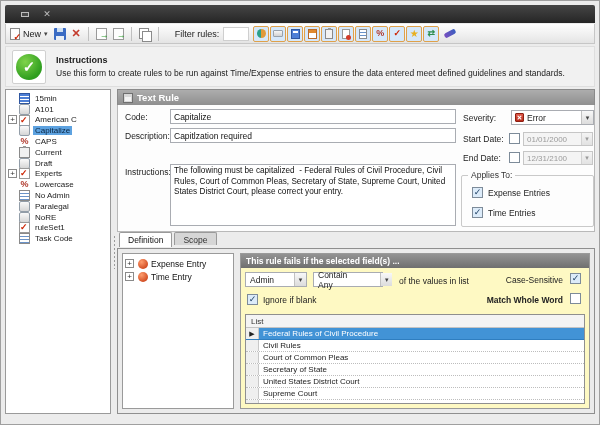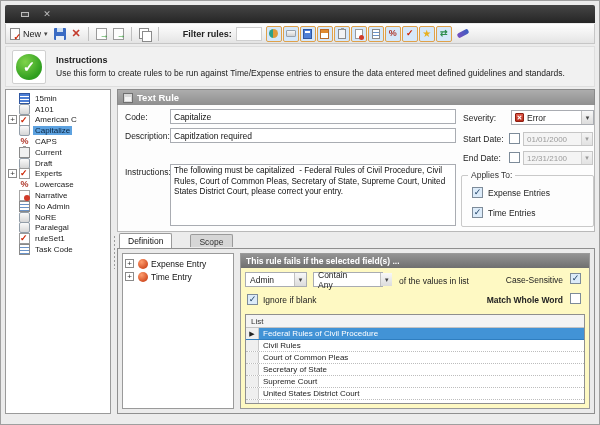--- a/index.html
+++ b/index.html
@@ -44,21 +44,21 @@
   .i-save { width:12px; height:12px; background:#3a6bc4; border-radius:1px; position:relative; }
   .i-save::before { content:""; position:absolute; left:3px; top:0; width:6px; height:4px; background:#cfe0f2; }
   .i-save::after { content:""; position:absolute; left:2px; bottom:0; width:8px; height:4px; background:#e8eef6; }
   .i-delete { color:#c43c2e; font-weight:bold; font-size:11px; line-height:11px; }
   .i-arrow-doc { width:11px; height:12px; background:#fdfdfd; border:1px solid #9a9a9a; position:relative; }
   .i-arrow-doc .arr { position:absolute; right:-3px; bottom:-1px; color:#2f9e2f; font-weight:bold; font-size:9px; line-height:9px; }
   .i-copy { width:12px; height:12px; position:relative; }
   .i-copy::before, .i-copy::after { content:""; position:absolute; width:8px; height:9px; background:#fff; border:1px solid #8a8a8a; }
   .i-copy::before { left:0; top:0; } .i-copy::after { left:3px; top:3px; }
 
-  .filter-label { margin-left:20px; margin-right:4px;font-weight:bold; }
+  .filter-label { margin-left:12px; margin-right:4px; }
   .filter-input { width:26px; height:14px; border:1px solid #cfcfcf; background:#fff; font-size:8px; padding:0 2px; font-family:"Liberation Sans",sans-serif; }
 
   .tgl-group { display:flex; align-items:center; margin-left:4px; gap:1px; }
   .tbtn { width:16px; height:16px; border:1px solid #dfa14a; background:#d6e8fa; border-radius:2px;
     display:flex; align-items:center; justify-content:center; font-size:9px; }
   .g-bool { width:9px; height:9px; border-radius:50%; background:linear-gradient(90deg,#2ca089 50%,#e09a3a 50%); }
   .g-text { width:10px; height:7px; background:linear-gradient(#f6f6f6,#d2d2d2); border:1px solid #98a2ac; border-radius:1px; }
   .g-num  { width:9px; height:10px; background:#4d7fd6; border:1px solid #2f56a0; position:relative; }
   .g-num::before { content:""; position:absolute; left:1px; top:1px; width:5px; height:2px; background:#fff; }
   .g-date { width:9px; height:10px; background:#fff; border:1px solid #b86a28; position:relative; }
@@ -143,21 +143,21 @@
     border:1px solid #c6c6c6; background:#f4f4f4; color:#9b9b9b; }
   .datefield .dval { flex:1; padding:0 3px; font-size:8px; }
   .datefield .dd-btn { width:11px; height:100%; flex:none; border-left:1px solid #d2d2d2; background:linear-gradient(#f4f4f4,#e2e2e2);
     display:flex; align-items:center; justify-content:center; font-size:7px; color:#9b9b9b; }
 
   .groupbox { position:absolute; left:343px; top:70px; width:133px; height:52px; border:1px solid #c9c9c9; border-radius:2px; }
   .gb-legend { position:absolute; top:-6px; left:6px; background:#fdfdfd; padding:0 3px; font-size:8.5px; color:#333; }
   .gb-item { position:absolute; left:10px; display:flex; align-items:center; gap:5px; font-size:8.5px; }
 
   
-  .tabs { height:16px; flex:none; display:flex; align-items:center; padding-left:2px; gap:18px; }
+  .tabs { height:16px; flex:none; display:flex; align-items:flex-start; padding-left:2px; gap:2px; }
   .tab { font-size:8.5px; padding:2px 8px 2px 8px; border:1px solid #9a9a9a; border-bottom:none; border-radius:2px 2px 0 0; }
   .tab.active { background:#fff; height:15px; color:#111; }
   .tab.inactive { background:#d6d6d6; height:13px; color:#333; }
 
   .def-panel { flex:1; min-height:0; border:1px solid #8f8f8f; background:#ebebeb; display:flex; padding:4px; gap:6px; }
   .fields-tree { width:112px; flex:none; background:#fff; border:1px solid #9a9a9a; padding:3px 2px; }
   .fnode { display:flex; align-items:center; gap:3px; height:13px; font-size:8.5px; color:#111; }
   .entity-icon { width:10px; height:10px; border-radius:50%; background:radial-gradient(circle at 35% 30%, #ff9d6e, #d04a20 75%); flex:none; }
 
   .cond { flex:1; min-width:0; display:flex; flex-direction:column; border:1px solid #9a9a9a; background:#fef9c3; }
@@ -324,37 +324,32 @@
           </span>
           <span class="tlabel">Experts</span>
         </div>
       <div class="tnode">
           <span class="indent"></span>
           <span class="ti ti-pct">%</span>
           <span class="tlabel">Lowercase</span>
         </div>
       <div class="tnode">
           <span class="indent"></span>
-          <span class="ti ti-stop"></span>
-          <span class="tlabel">Narrative</span>
-        </div>
-      <div class="tnode">
-          <span class="indent"></span>
           <span class="ti ti-doc"></span>
           <span class="tlabel">No Admin</span>
         </div>
       <div class="tnode">
           <span class="indent"></span>
           <span class="ti ti-text"></span>
+          <span class="tlabel">Paralegal</span>
+        </div>
+      <div class="tnode">
+          <span class="indent"></span>
+          <span class="ti ti-text"></span>
           <span class="tlabel">NoRE</span>
-        </div>
-      <div class="tnode">
-          <span class="indent"></span>
-          <span class="ti ti-text"></span>
-          <span class="tlabel">Paralegal</span>
         </div>
       <div class="tnode">
           <span class="indent"></span>
           <span class="ti ti-ruleset">
             <span class="red-check">✓</span>
           </span>
           <span class="tlabel">ruleSet1</span>
         </div>
       <div class="tnode">
           <span class="indent"></span>
@@ -497,25 +492,25 @@
             <div class="lg-row">
               <span class="lg-sel"></span>
               <span class="lg-cell">Court of Common Pleas</span>
             </div>
             <div class="lg-row">
               <span class="lg-sel"></span>
               <span class="lg-cell">Secretary of State</span>
             </div>
             <div class="lg-row">
               <span class="lg-sel"></span>
-              <span class="lg-cell">Supreme Court</span>
+              <span class="lg-cell">United States District Court</span>
             </div>
             <div class="lg-row">
               <span class="lg-sel"></span>
-              <span class="lg-cell">United States District Court</span>
+              <span class="lg-cell">Supreme Court</span>
             </div>
             <div class="lg-row">
               <span class="lg-sel"></span>
               <span class="lg-cell"></span>
             </div>
 
             <div class="lg-filler"></div>
           </div>
         </div>
 

